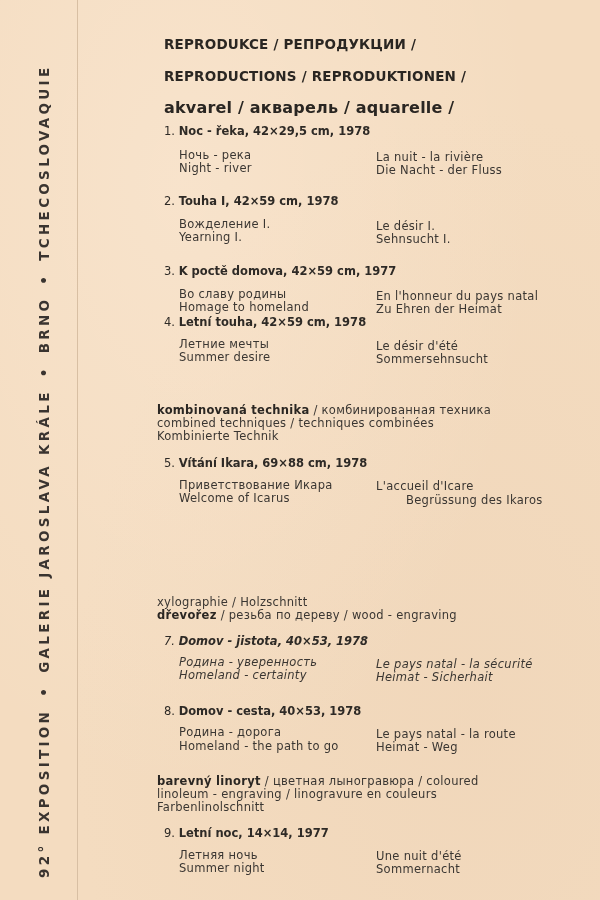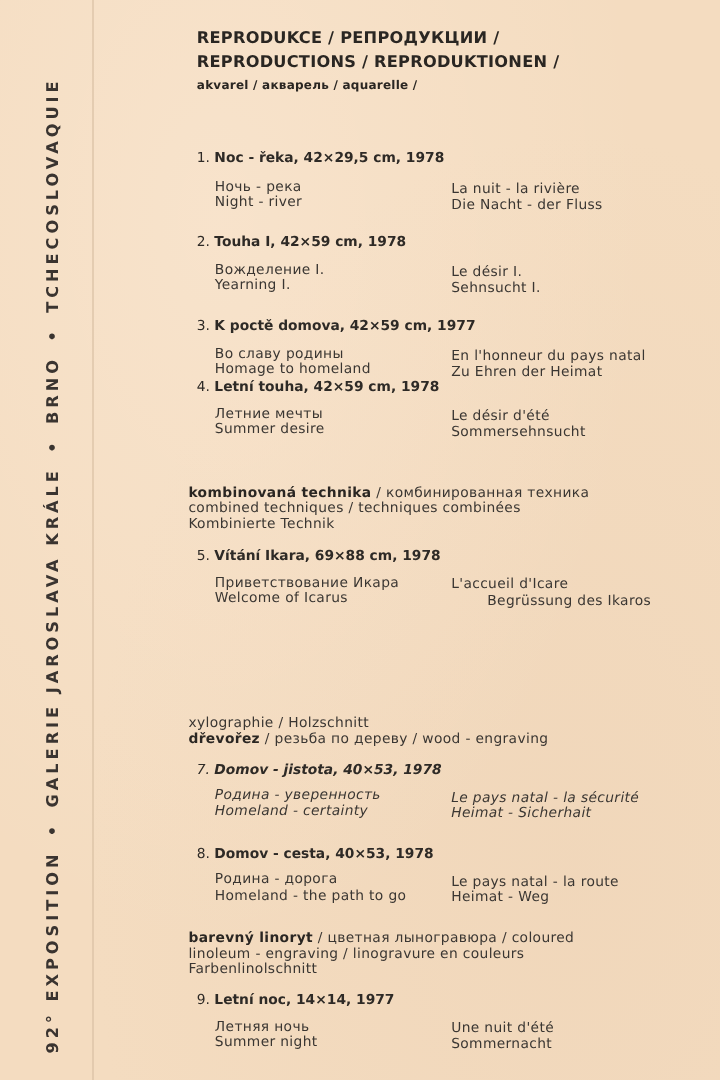--- a/index.html
+++ b/index.html
@@ -25,22 +25,22 @@
     position:absolute; left:36px; bottom:22px;
     transform-origin:left bottom;
     transform:rotate(-90deg) translateY(100%);
     white-space:nowrap;
     font-family:"DejaVu Sans", sans-serif;
     font-weight:bold; font-size:13.5px; letter-spacing:3.3px;
     color:#3a3430;
   }
   .spine .dot { display:inline-block; margin:0 12px; }
   .content { position:absolute; left:164px; top:22px; width:420px; }
-  .hdr { font-weight:bold; font-size:13.5px; line-height:20px; color:#2a2622; letter-spacing:0.2px; }
-  .hdr.sub { font-size:10px; }
+  .hdr { font-weight:bold; font-size:13.5px; line-height:20px; color:#2a2622; letter-spacing:0.2px;margin-top:12px; }
+  .hdr.sub { font-size:16px; }
   .item { position:absolute; left:0; width:420px; }
   .title { font-size:11.5px; line-height:14px; }
   .title b { font-weight:bold; }
   .num { font-weight:normal; }
   .trans { position:absolute; font-size:11.5px; line-height:13px; color:#3a3632; letter-spacing:0.3px; }
   .trans.l { left:15px; }
   .trans.r { left:212px; }
   .tech { position:absolute; left:-7px; font-size:11.5px; line-height:13px; color:#3a3632; letter-spacing:0.3px; }
   .tech b { color:#2a2622; }
 </style>

